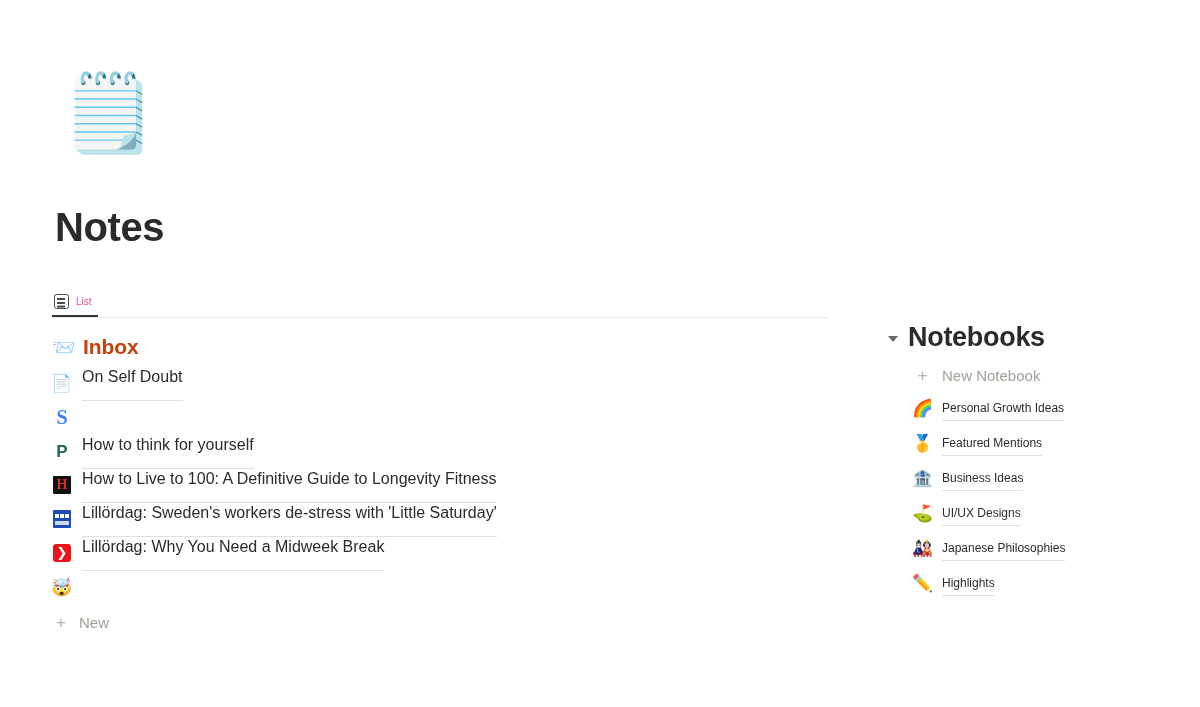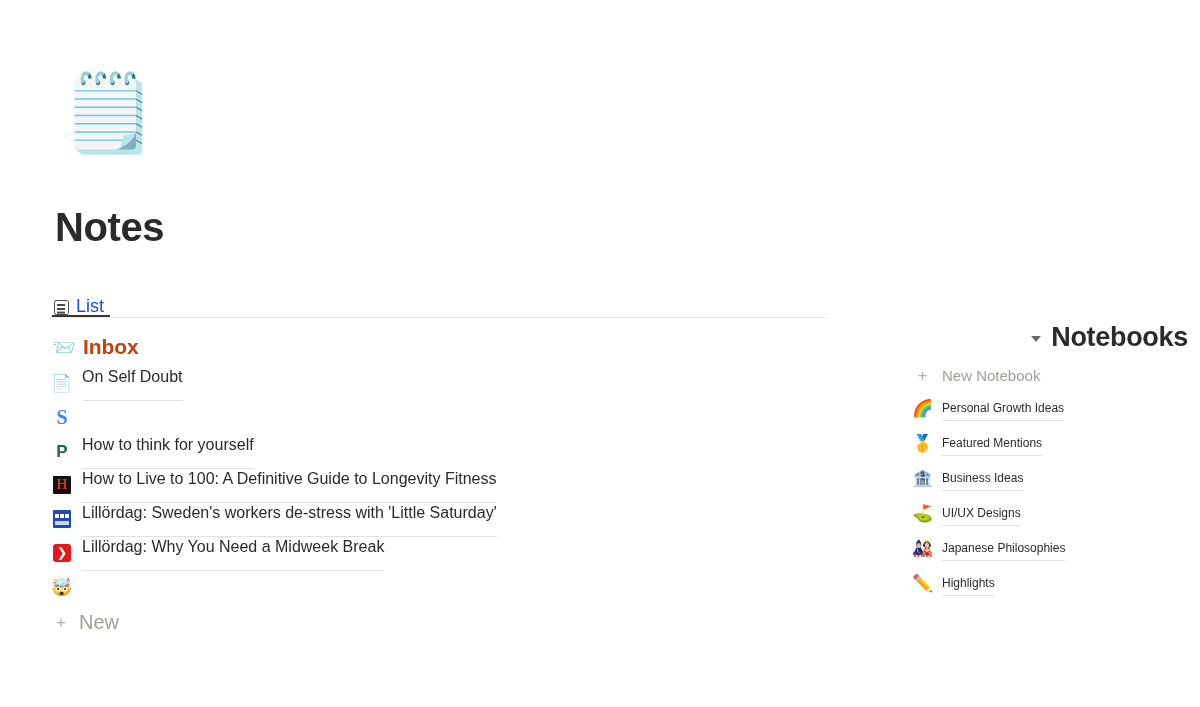--- a/index.html
+++ b/index.html
@@ -45,28 +45,28 @@
     position: absolute;
     left: 52px;
     top: 288px;
     width: 776px;
     height: 30px;
     border-bottom: 1px solid #eceae6;
     box-sizing: border-box;
   }
   .tab {
     display: inline-flex;
-    align-items: flex-end;
+    align-items: center;
     gap: 7px;
     height: 29px;
     padding: 0 6px 0 2px;
     box-sizing: border-box;
     border-bottom: 2px solid #37352f;
-    font-size: 18px;
-    color: #1d4ed8;
+    font-size: 10px;
+    color: #ec4899;
     cursor: pointer;
     position: relative;
     top: 0px;
   }
   .tab .tab-label { line-height: 1; }
   .list-glyph {
     width: 15px;
     height: 15px;
     border: 1.6px solid #4b4a46;
     border-radius: 2.5px;
@@ -226,38 +226,37 @@
   .add-row .plus {
     width: 18px;
     text-align: center;
     font-size: 17px;
     line-height: 1;
     font-weight: 300;
     color: #b4b1a9;
     flex: none;
   }
   .add-row .add-label {
-    font-size: 20px;
+    font-size: 15px;
     color: #a3a098;
   }
 
   
   #notebooks-column {
     position: absolute;
     left: 888px;
     top: 318px;
     width: 300px;
   }
   #notebooks-header {
     display: flex;
     align-items: center;
     gap: 10px;
     height: 38px;
     cursor: pointer;
-    justify-content: flex-end;
   }
   .caret {
     width: 0;
     height: 0;
     border-left: 5px solid transparent;
     border-right: 5px solid transparent;
     border-top: 6px solid #6b6963;
     flex: none;
     margin-top: 3px;
   }

